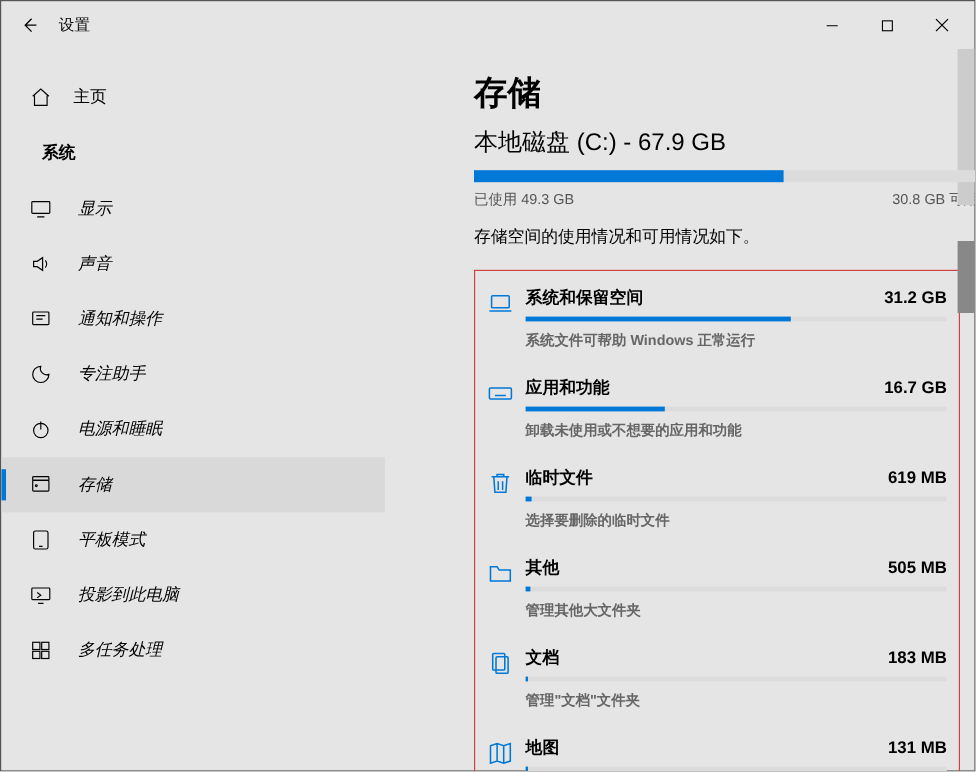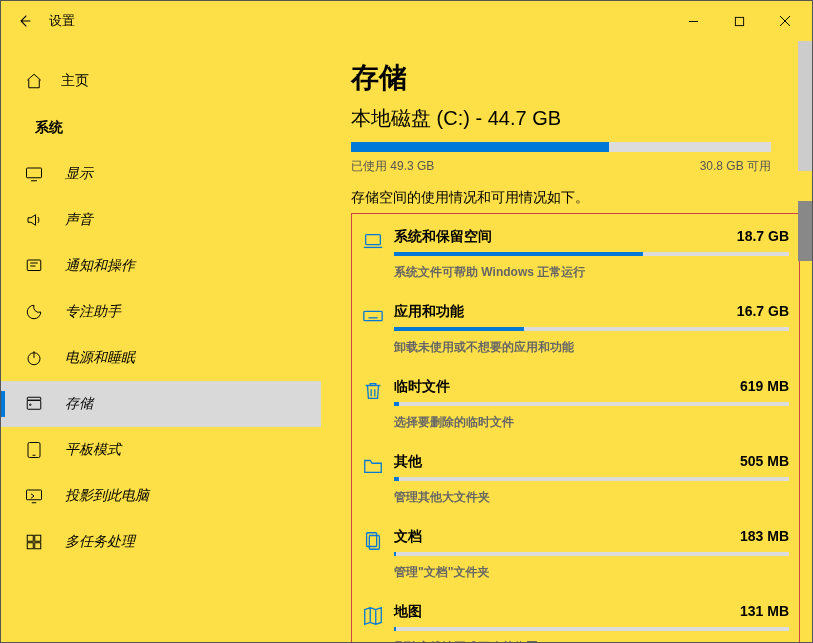--- a/index.html
+++ b/index.html
@@ -1,44 +1,44 @@
 <!DOCTYPE html>
 <html><head>
 <meta charset="utf-8">
 <style>
   * { box-sizing: border-box; }
   html, body { margin:0; padding:0; font-family: "Microsoft YaHei","Segoe UI",sans-serif; font-size:14px; color:#000; background:#fff;}
-  .window { width:813px; height:643px; border:1px solid #555; position:relative; overflow:hidden; background:#fde047;}
+  .window { width:813px; height:643px; border:1px solid #555; position:relative; overflow:hidden; background:#e5e5e5;}
   .titlebar { height:40px; display:flex; align-items:center; padding:0 4px; }
   .tb-left { display:flex; align-items:center; }
   .tb-back { width:40px; height:40px; display:flex; align-items:center; justify-content:center; }
   .tb-title { font-size:13px; margin-left:4px;}
   .tb-right { margin-left:auto; display:flex; }
   .tb-btn { width:46px; height:40px; display:flex; align-items:center; justify-content:center; font-family:"Segoe UI Symbol",sans-serif; font-size:11px;}
-  .body { display:flex; height:calc(100% - 40px); }
+  .body { display:flex; height:calc(100% - 40px);gap:44px; }
   .sidebar { width:320px; padding:20px 0 0 0; overflow:hidden;}
   .home-row { display:flex; align-items:center; height:40px; padding-left:24px; gap:18px;}
   .home-row .lbl { font-size:14px;}
   .search-wrap { padding:4px 16px 12px 18px; }
   .search { width:288px; height:34px; border:1px solid #999; display:flex; align-items:center; padding:0 10px; justify-content:space-between; color:#666;}
   .search input { border:none; outline:none; font-size:14px; width:230px; font-family:inherit; color:#000;}
   .group-title { font-weight:600; font-size:14px; padding:18px 0 14px 34px;}
   .nav { display:flex; flex-direction:column;font-style:italic; }
   .nav-item { height:46px; display:flex; align-items:center; gap:22px; padding-left:24px; font-size:14px; position:relative;}
   .nav-item.selected { background:#d9d9d9; }
   .nav-item.selected::before { content:""; position:absolute; left:0; top:10px; bottom:10px; width:4px; background:#0078d7;}
   .icon { width:18px; height:18px; display:inline-flex; align-items:center; justify-content:center; flex-shrink:0;}
   .icon svg { width:18px; height:18px; stroke:#000; stroke-width:1.3; fill:none; }
   .main { flex:1; padding:18px 12px 0 30px; overflow-y:auto; position:relative;}
   .page-title { font-size:28px; font-weight:600; margin:0 0 8px 0;}
   .disk-title { font-size:20px; margin:0 0 10px 0;}
   .disk-bar-outer { width:420px; height:10px; background:#dcdcdc; position:relative; margin-bottom:6px;}
   .disk-bar-fill { height:100%; background:#0078d7; }
   .disk-info { width:420px; display:flex; justify-content:space-between; font-size:12px; color:#555; margin-bottom:14px;}
-  .usage-intro { font-size:14px; margin-bottom:6px;}
+  .usage-intro { font-size:14px; margin-bottom:18px;}
   .cat-list { border:1px solid #cc4444; padding:6px 10px 4px 10px;}
   .cat { display:flex; align-items:flex-start; padding:8px 0 14px 0; }
   .cat .caticon { width:26px; margin-top:2px; }
   .cat .caticon svg { width:22px; height:22px; stroke:#0078d7; stroke-width:1.4; fill:none;}
   .cat .catbody { flex:1; padding-left:6px;font-weight:bold;}
   .catrow1 { display:flex; justify-content:space-between; font-size:14px; margin-bottom:6px;}
   .catbar-outer { height:4px; background:#dcdcdc; width:100%; margin-bottom:8px;}
   .catbar-fill { height:100%; background:#0078d7;}
   .catdesc { font-size:12px; color:#666;}
   .vscroll1 { position:absolute; right:0; top:0; width:14px; height:130px; background:#ccc;}
@@ -189,21 +189,21 @@
         </div>
 
       </div>
     </div>
 
     <div class="main">
       <div class="vscroll1"></div>
       <div class="vscroll2"></div>
 
       <h1 class="page-title">存储</h1>
-      <div class="disk-title">本地磁盘 (C:) - 44.7 GB</div>
+      <div class="disk-title">本地磁盘 (C:) - 67.9 GB</div>
 
       <div class="disk-bar-outer">
         <div class="disk-bar-fill" style="width: 61.5%;"></div>
       </div>
       <div class="disk-info">
         <span>已使用 49.3 GB</span>
         <span>30.8 GB 可用</span>
       </div>
 
       <div class="usage-intro">存储空间的使用情况和可用情况如下。</div>
@@ -211,21 +211,21 @@
       <div class="cat-list">
 
         <div class="cat">
           <div class="caticon"><svg viewBox="0 0 24 24">
                 <rect x="4" y="5" width="16" height="11" rx="1"></rect>
                 <line x1="2" y1="19" x2="22" y2="19"></line>
               </svg></div>
           <div class="catbody">
             <div class="catrow1">
                 <span>系统和保留空间</span>
-                <span>18.7 GB</span>
+                <span>31.2 GB</span>
               </div>
             <div class="catbar-outer">
                 <div class="catbar-fill" style="width: 63%;"></div>
               </div>
             <div class="catdesc">系统文件可帮助 Windows 正常运行</div>
           </div>
         </div>
 
         <div class="cat">
           <div class="caticon"><svg viewBox="0 0 24 24">

